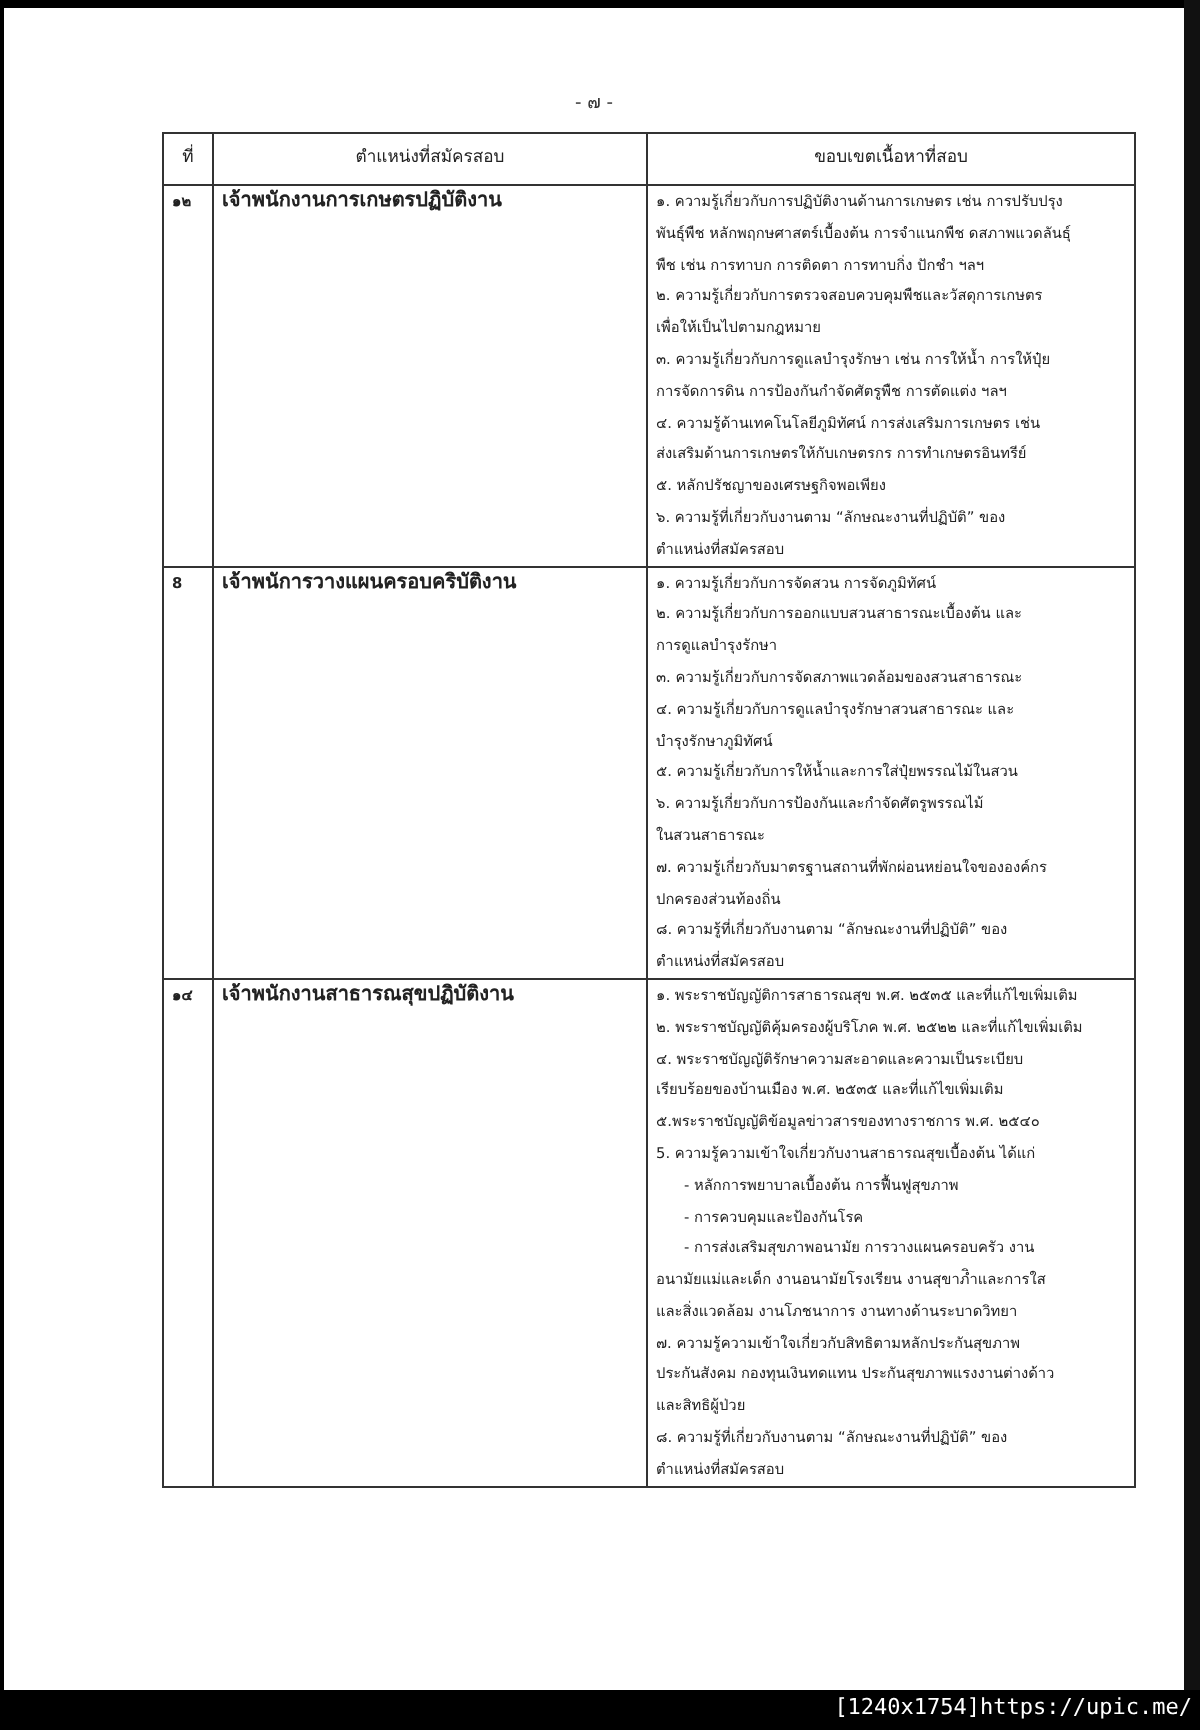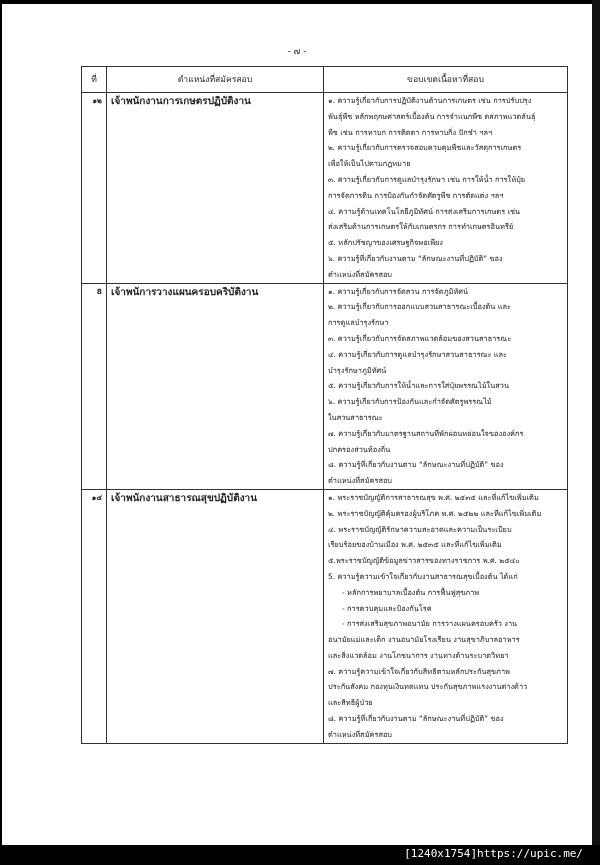--- a/index.html
+++ b/index.html
@@ -24,30 +24,30 @@
   table.content th, table.content td {
     border: 1px solid #333; vertical-align: top; padding: 0 4px;
   }
   table.content th {
     height: 25px; font-weight: normal; font-size: 8.6px; vertical-align: middle; text-align: center;
     line-height: 25px;
   }
   col.c1 { width: 25px; }
   col.c2 { width: 217px; }
   col.c3 { width: 244px; }
-  td.num { text-align: right; font-weight: bold; padding: 2px 0 0 0; }
+  td.num { text-align: left; font-weight: bold; padding: 2px 0 0 0; }
   td.pos { font-weight: bold; font-size: 10px; padding-top: 2px; }
   td.scope { padding-top: 2px; padding-bottom: 2px; }
   .line { white-space: nowrap; overflow: hidden; }
   .sub { padding-left: 14px; }
   .footer-bar {
     position: absolute; left: 0; top: 845px; width: 600px; height: 20px; background: #000;
   }
   .watermark {
-    position: absolute; right: 17px; top: 847px; color: #fff;
+    position: absolute; right: 4px; top: 847px; color: #fff;
     font-family: "DejaVu Sans Mono", monospace; font-size: 11px; letter-spacing: 0;
   }
   .right-strip {
     position: absolute; left: 592px; top: 0; width: 8px; height: 845px; background: #111;
   }
 </style>
 </head>
 <body>
 
 <div class="page">
@@ -110,21 +110,21 @@
         <td class="scope">
           <div class="line">๑. พระราชบัญญัติการสาธารณสุข พ.ศ. ๒๕๓๕ และที่แก้ไขเพิ่มเติม</div>
           <div class="line">๒. พระราชบัญญัติคุ้มครองผู้บริโภค พ.ศ. ๒๕๒๒ และที่แก้ไขเพิ่มเติม</div>
           <div class="line">๔. พระราชบัญญัติรักษาความสะอาดและความเป็นระเบียบ</div>
           <div class="line">เรียบร้อยของบ้านเมือง พ.ศ. ๒๕๓๕ และที่แก้ไขเพิ่มเติม</div>
           <div class="line">๕.พระราชบัญญัติข้อมูลข่าวสารของทางราชการ พ.ศ. ๒๕๔๐</div>
           <div class="line">5. ความรู้ความเข้าใจเกี่ยวกับงานสาธารณสุขเบื้องต้น ได้แก่</div>
           <div class="line sub">- หลักการพยาบาลเบื้องต้น การฟื้นฟูสุขภาพ</div>
           <div class="line sub">- การควบคุมและป้องกันโรค</div>
           <div class="line sub">- การส่งเสริมสุขภาพอนามัย การวางแผนครอบครัว งาน</div>
-          <div class="line">อนามัยแม่และเด็ก งานอนามัยโรงเรียน งานสุขาภิบาลอาหาร</div>
+          <div class="line">อนามัยแม่และเด็ก งานอนามัยโรงเรียน งานสุขาภิำและการใส</div>
           <div class="line">และสิ่งแวดล้อม งานโภชนาการ งานทางด้านระบาดวิทยา</div>
           <div class="line">๗. ความรู้ความเข้าใจเกี่ยวกับสิทธิตามหลักประกันสุขภาพ</div>
           <div class="line">ประกันสังคม กองทุนเงินทดแทน ประกันสุขภาพแรงงานต่างด้าว</div>
           <div class="line">และสิทธิผู้ป่วย</div>
           <div class="line">๘. ความรู้ที่เกี่ยวกับงานตาม “ลักษณะงานที่ปฏิบัติ” ของ</div>
           <div class="line">ตำแหน่งที่สมัครสอบ</div>
         </td>
       </tr>
     </tbody>
   </table>

